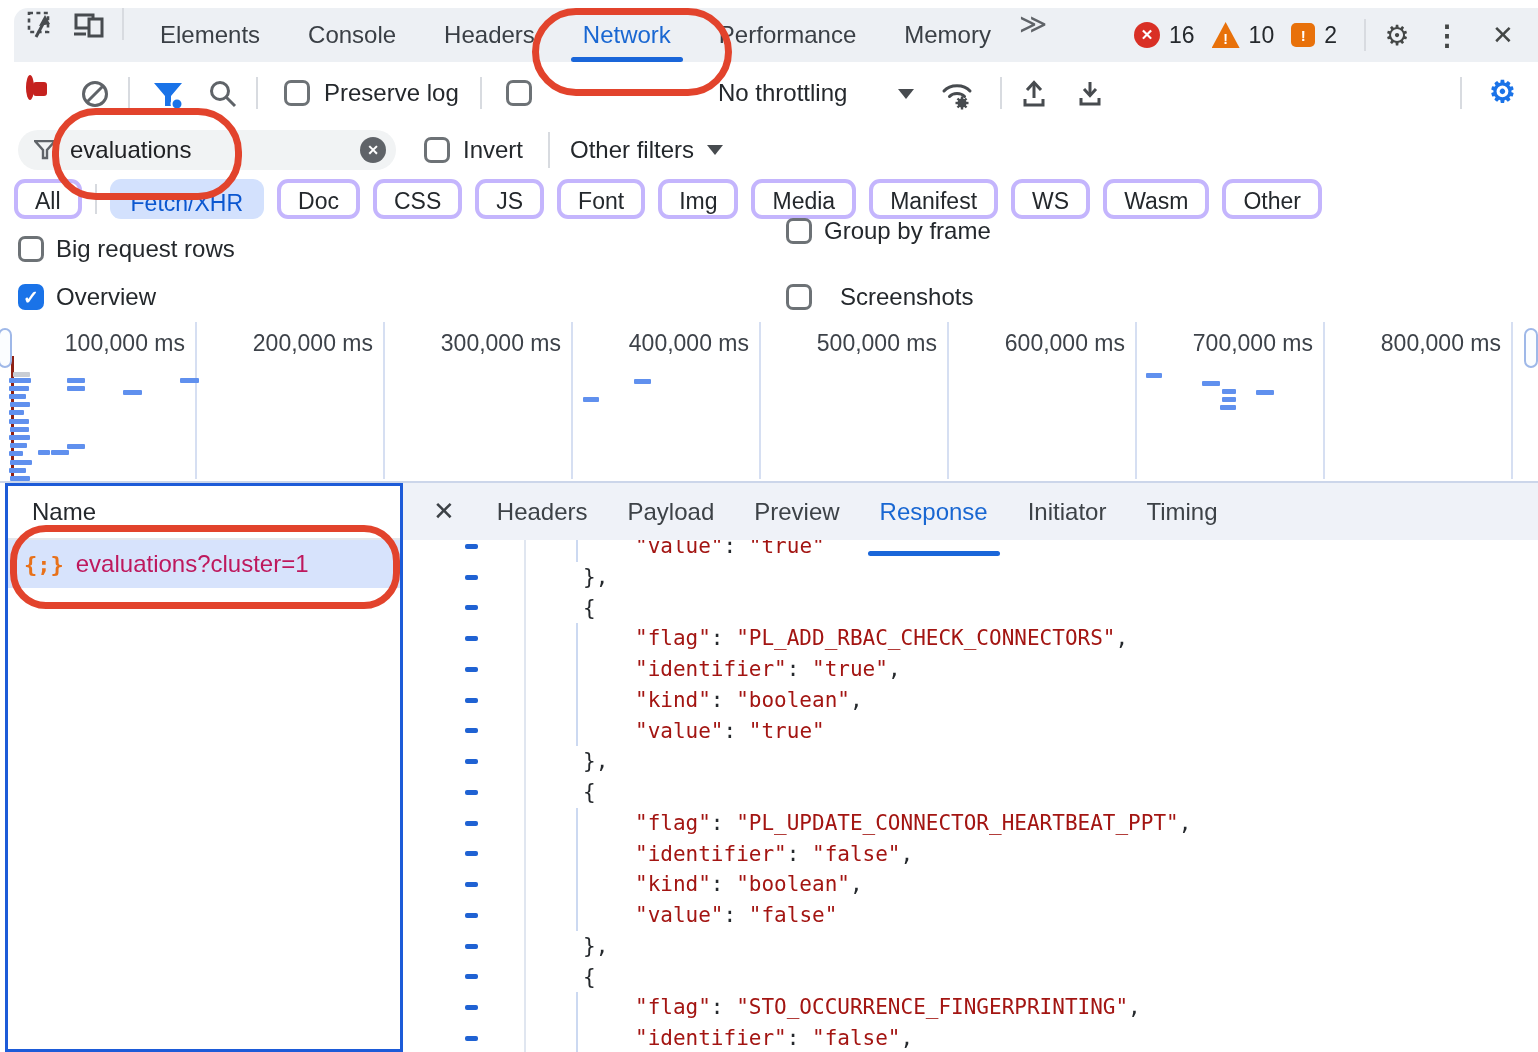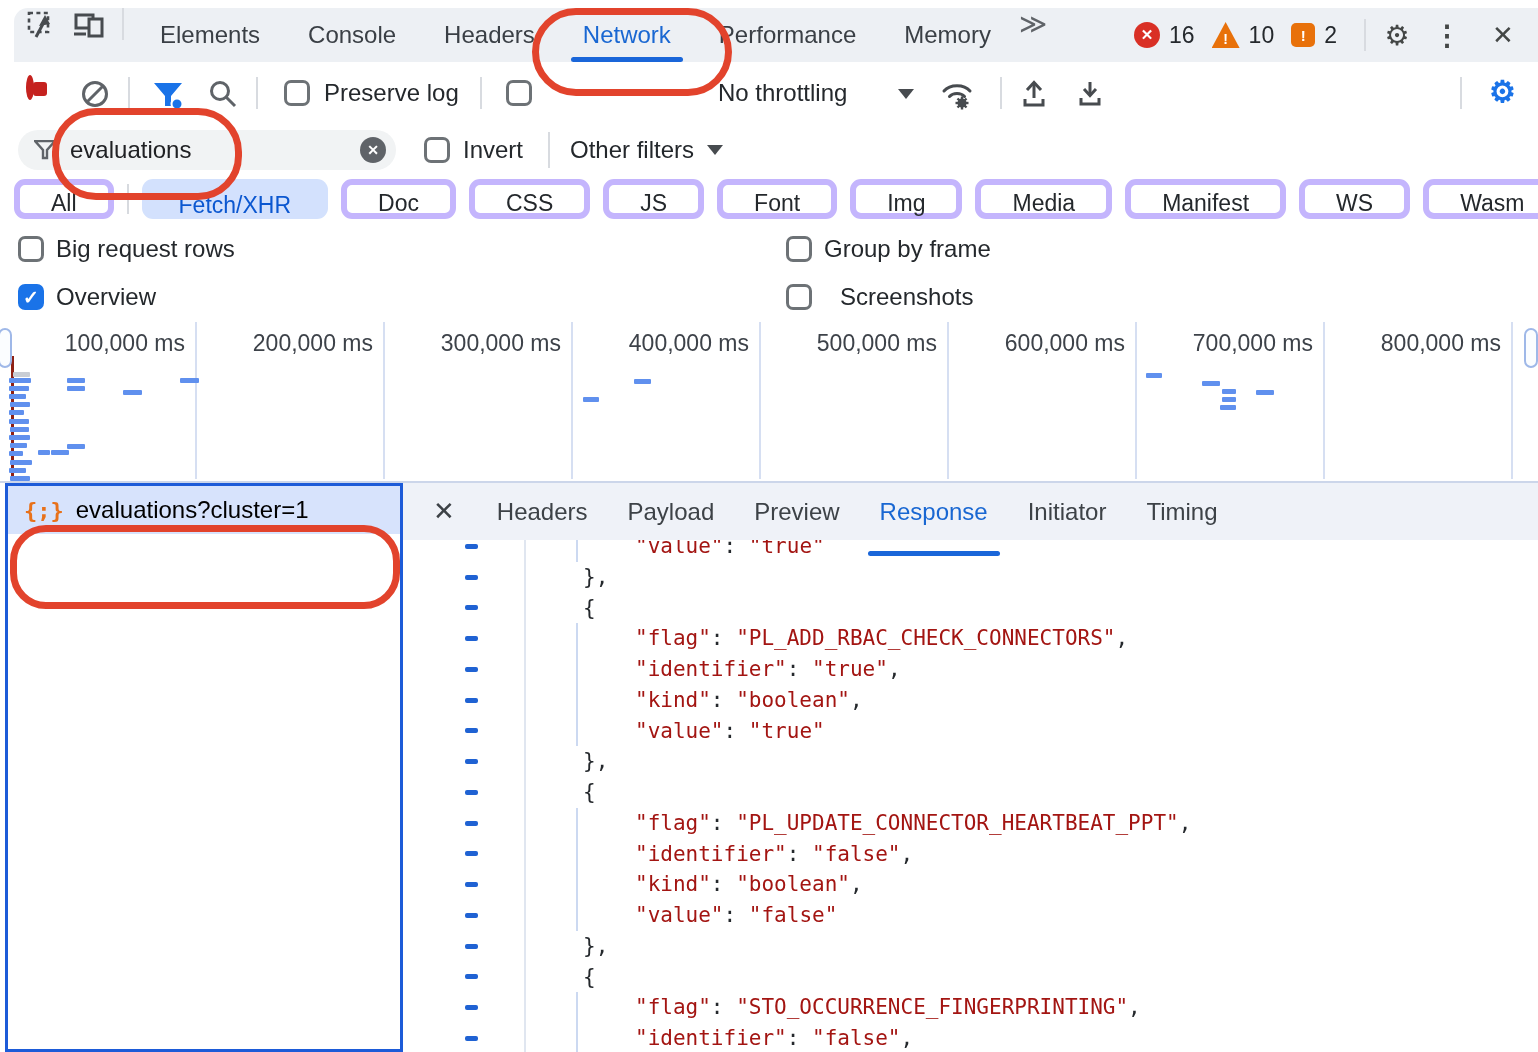--- a/index.html
+++ b/index.html
@@ -47,21 +47,21 @@
   .filterbar{position:absolute;left:0;top:124px;right:0;height:52px;background:#fff}
   .pill{position:absolute;left:18px;top:6px;width:378px;height:40px;border-radius:20px;background:#f1f3f4;
         display:flex;align-items:center}
   .pill .q{font-size:24px;color:#202124;margin-left:14px}
   .clear-btn{margin-left:auto;margin-right:10px;width:26px;height:26px;border-radius:50%;background:#5f6368;
              color:#fff;font-size:14px;font-weight:bold;display:flex;align-items:center;justify-content:center;cursor:pointer}
   .hgroup{position:absolute;top:0;height:52px;display:flex;align-items:center;gap:13px}
 
   
   .chips{position:absolute;left:14px;top:179px;display:flex;gap:13px;align-items:flex-start}
-  .chip{height:40px;line-height:36px;padding:0 31px;border:6px solid #c4b5fd;border-radius:11px;
+  .chip{height:40px;line-height:36px;padding:0 17px;border:4px solid #c4b5fd;border-radius:11px;
         font-size:23px;color:#24282c;box-sizing:border-box;background:#fff;cursor:pointer;white-space:nowrap}
   .chip.sel{border-color:transparent;background:#d3e1fd;color:#0b57d0;line-height:40px}
   .chip-sep{width:2px;height:30px;background:#d7dadf;margin-top:5px}
 
   
   .opt{position:absolute;display:flex;align-items:center;gap:12px;cursor:pointer}
   .opt .lbl{line-height:28px}
 
   
   .overview{position:absolute;left:0;top:320px;right:0;height:163px;background:#fff;border-bottom:2px solid #ccd6ea;box-sizing:border-box}
@@ -72,21 +72,21 @@
   .load-line{position:absolute;left:11px;top:36px;width:3px;height:125px;background:#8e2014}
   .ov-handle{position:absolute;top:8px;width:14px;height:40px;border:2px solid #9fb8e8;border-radius:8px;
              background:#fbfdff;box-sizing:border-box;cursor:ew-resize}
 
   
   .namepanel{position:absolute;left:5px;top:483px;width:398px;bottom:0;background:#fff;
              border:3px solid #1d5bd8;box-sizing:border-box;z-index:5}
   .namehdr{height:52px;line-height:52px;padding-left:24px;font-size:24px;color:#24282c;border-bottom:2px solid #e4e7ec;cursor:pointer}
   .req-row{height:48px;display:flex;align-items:center;background:#d7e3fc;cursor:pointer}
   .req-row .jicon{font-family:"DejaVu Sans Mono",monospace;font-size:22px;font-weight:bold;color:#e8711a;margin:0 12px 0 16px}
-  .req-row .rname{font-size:24px;color:#000000}
+  .req-row .rname{font-size:24px;color:#be185d}
 
   
   .detail{position:absolute;left:403px;top:483px;right:0;bottom:0;background:#fff}
   .dstrip{position:absolute;left:0;top:0;right:0;height:57px;background:#eff2f8;display:flex;align-items:center;z-index:3}
   .dclose{margin-left:30px;font-size:26px;color:#3d4247;cursor:pointer}
   .dtabs{display:flex;margin-left:22px}
   .dtab{position:relative;padding:16px 20px;line-height:57px;font-size:24px;color:#3d4247;cursor:pointer}
   .dtab.sel{color:#1967d2}
   .du{position:absolute;left:8px;right:8px;bottom:0;height:5px;border-radius:4px;background:#1a66d9}
   .dcontent{position:absolute;left:0;top:48px;right:0;bottom:0;overflow:hidden;z-index:1}
@@ -234,21 +234,21 @@
       <div class="chip">WS</div>
       <div class="chip">Wasm</div>
       <div class="chip">Other</div>
     </div>
 
   <div id="optrows">
       <div class="opt" style="left: 18px; top: 235px;">
         <span class="cb"></span>
         <span class="lbl">Big request rows</span>
       </div>
-      <div class="opt" style="left: 786px; top: 235px;">
+      <div class="opt" style="left: 786px; top: 217px;">
         <span class="cb"></span>
         <span class="lbl">Group by frame</span>
       </div>
       <div class="opt" style="left: 18px; top: 283px;">
         <span class="cb on">✓</span>
         <span class="lbl">Overview</span>
       </div>
       <div class="opt" style="left: 786px; top: 283px; gap: 28px;">
         <span class="cb"></span>
         <span class="lbl">Screenshots</span>
@@ -300,20 +300,21 @@
       <span class="bar" style="left: 634px; top: 59px; width: 17px;"></span>
       <span class="bar" style="left: 1146px; top: 53px; width: 16px;"></span>
       <span class="bar" style="left: 1202px; top: 61px; width: 18px;"></span>
       <span class="bar" style="left: 1222px; top: 69px; width: 14px;"></span>
       <span class="bar" style="left: 1222px; top: 77px; width: 14px;"></span>
       <span class="bar" style="left: 1220px; top: 85px; width: 16px;"></span>
       <span class="bar" style="left: 1256px; top: 70px; width: 18px;"></span>
     </div>
 
   <div class="namepanel">
+    <div class="namehdr">Name</div>
     <div id="reqlist">
         <div class="req-row">
           <span class="jicon">{;}</span>
           <span class="rname">evaluations?cluster=1</span>
         </div>
       </div>
   </div>
 
   <div class="detail">
     <div class="dstrip">

